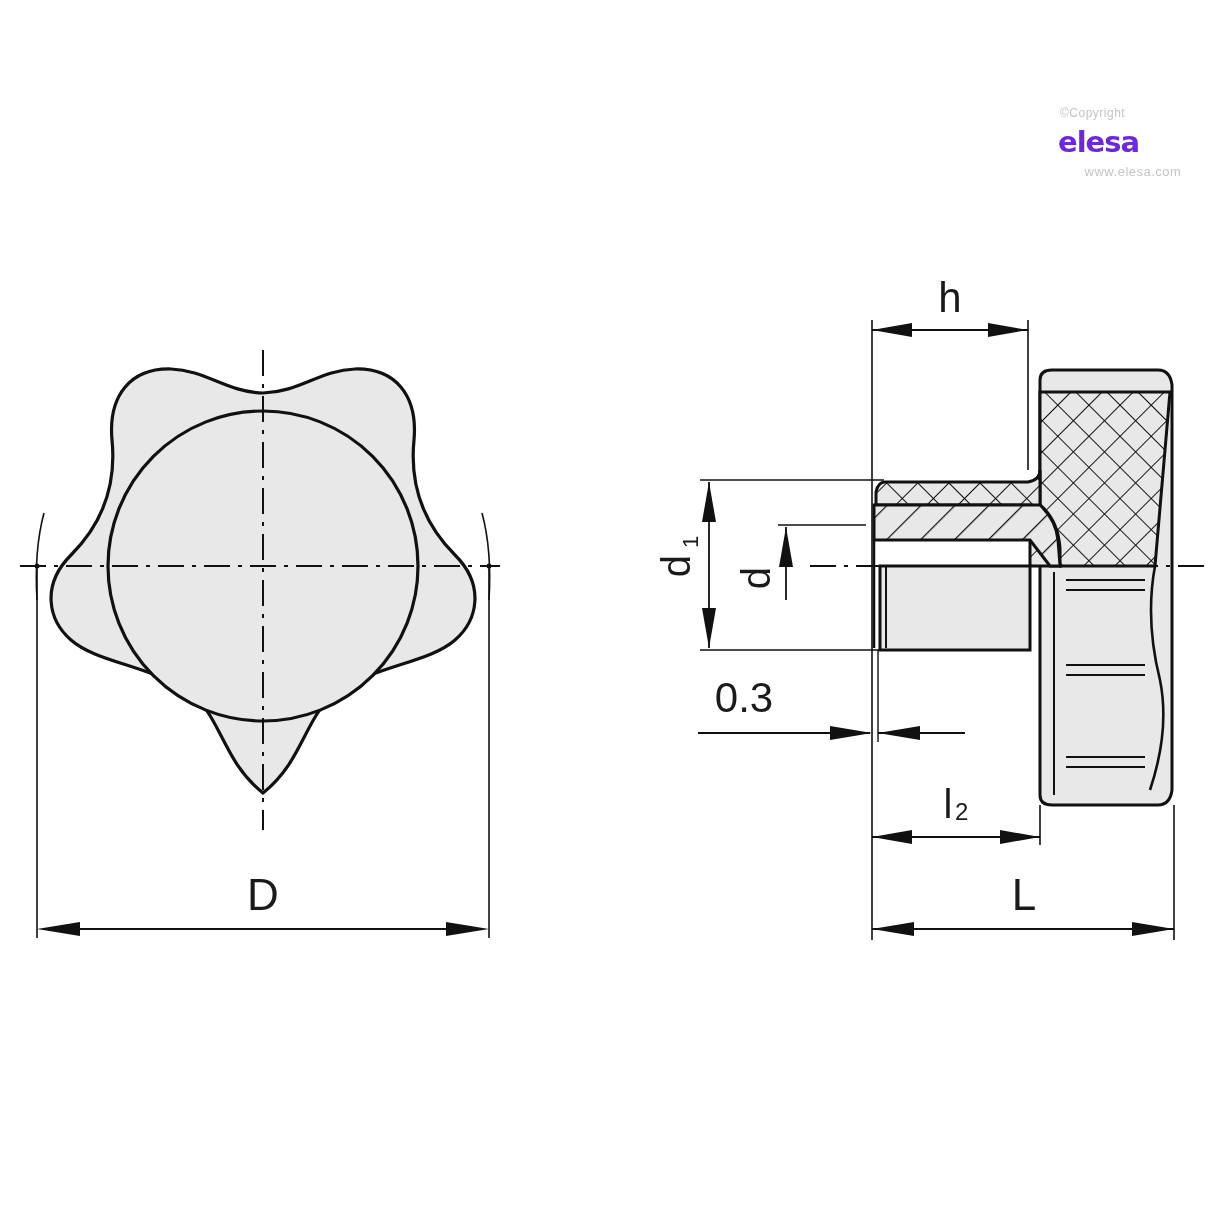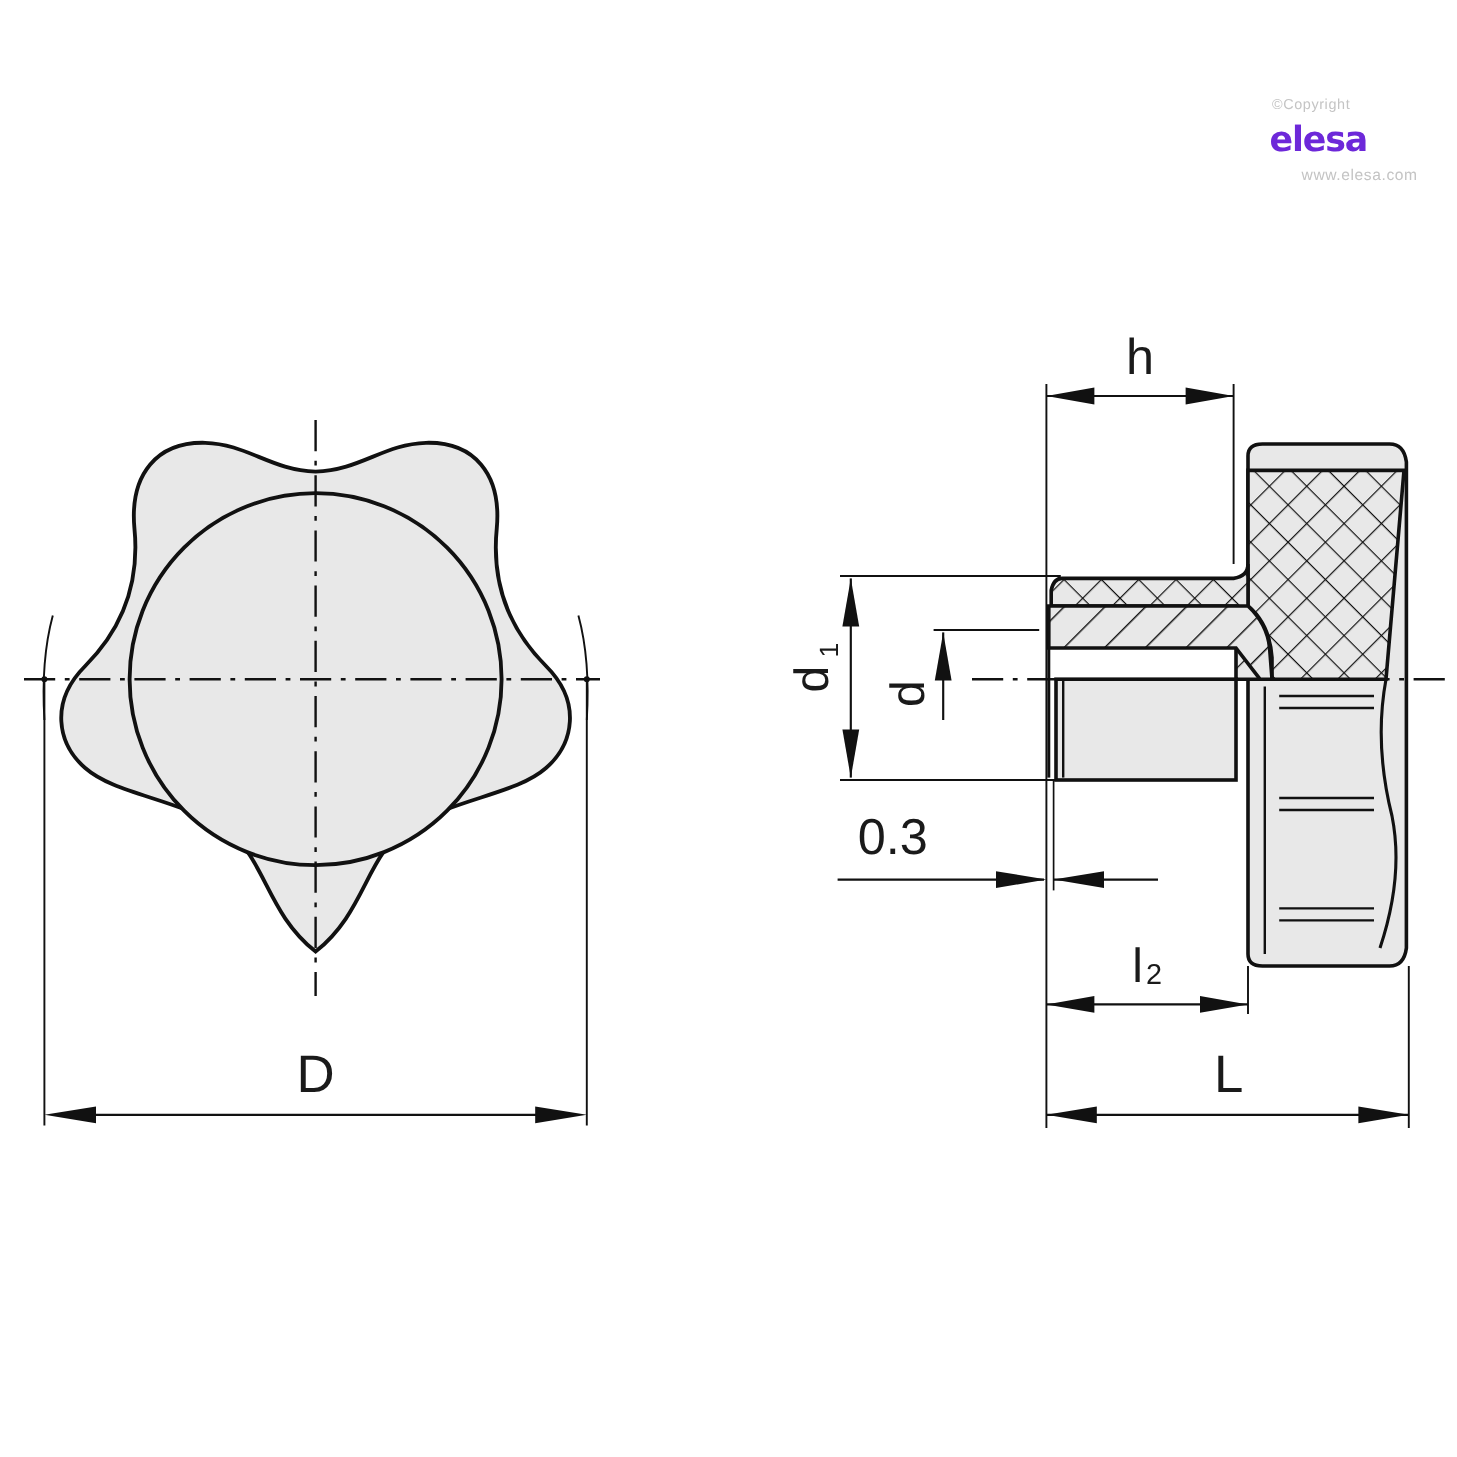--- a/index.html
+++ b/index.html
@@ -1,19 +1,19 @@
 <!DOCTYPE html>
 <html><head>
 <meta charset="utf-8">
 <style>
   html, body { margin: 0; padding: 0; background: #ffffff; }
   body { width: 1214px; height: 1214px; position: relative; overflow: hidden; font-family: "Liberation Sans", sans-serif; }
   svg { position: absolute; left: 0; top: 0; }
   .dim-label { font-family: "Liberation Sans", sans-serif; fill: #1a1a1a; }
-  .logo { position: absolute; left: 1058px; top: 80px; width: 150px; text-align: left; color: #c4c4c4; }
+  .logo { position: absolute; left: 1058px; top: 106px; width: 150px; text-align: left; color: #c4c4c4; }
   .logo .copy { font-size: 12px; letter-spacing: 0.5px; margin-left: 2px; }
   .logo .brand { font-family: "DejaVu Sans", sans-serif; font-weight: bold; font-size: 29px; line-height: 44px; letter-spacing: -1px; color: #6d28d9; }
   .logo .url { font-size: 13px; letter-spacing: 0.5px; text-align: center; }
 </style>
 </head>
 <body>
 
 <div class="logo">
   <div class="copy">©Copyright</div>
   <div class="brand">elesa</div>

